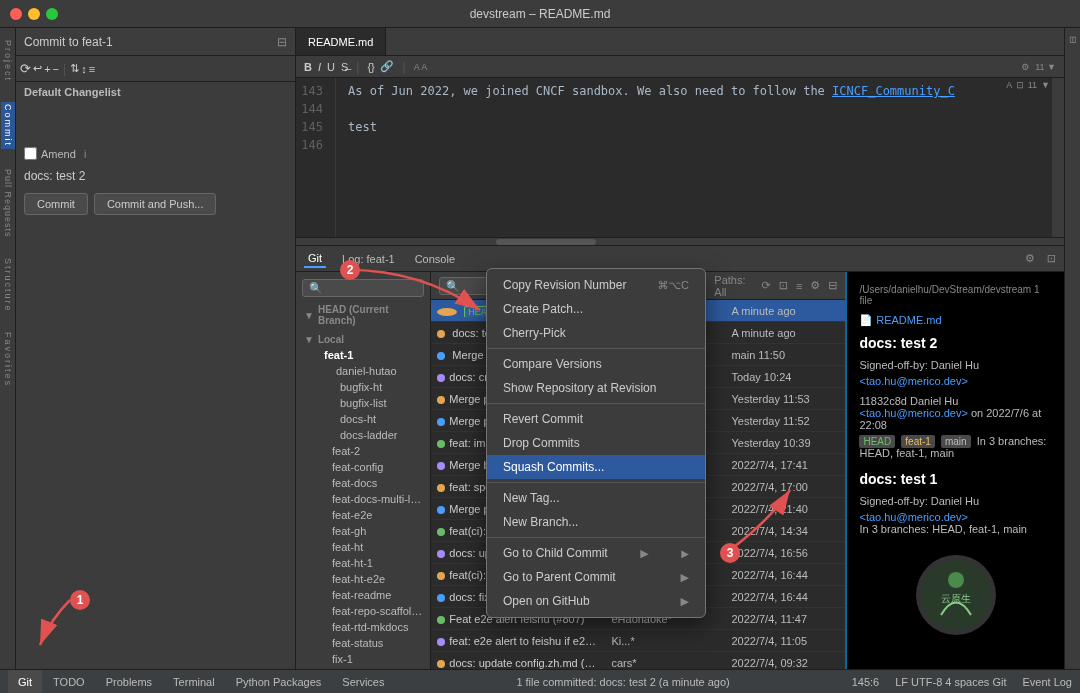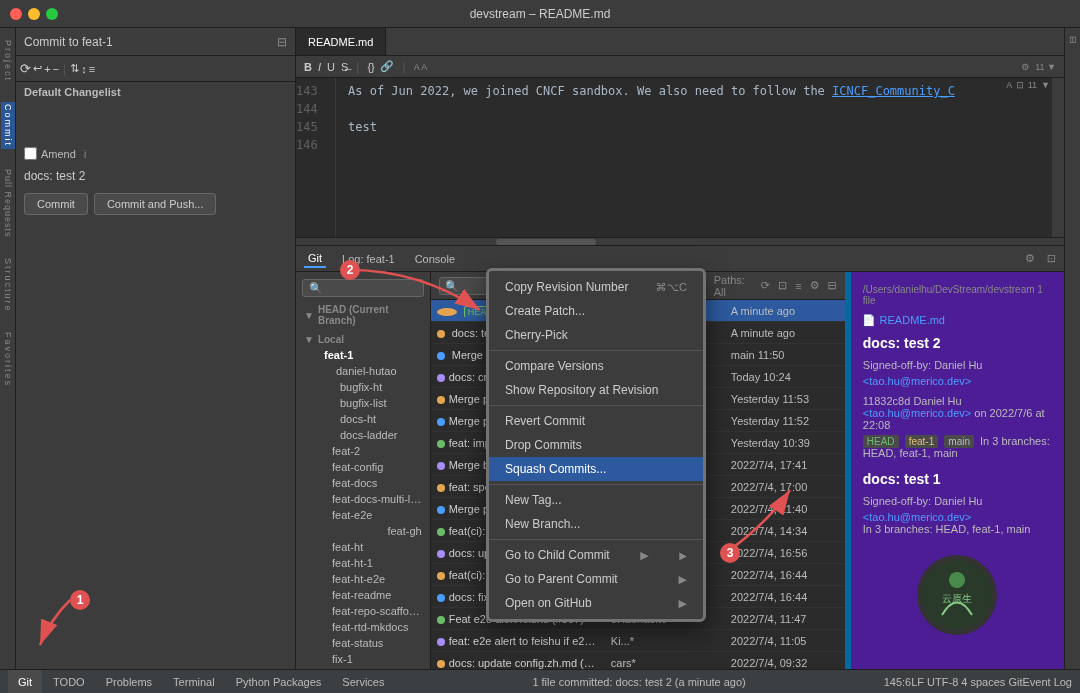--- a/index.html
+++ b/index.html
@@ -32,21 +32,21 @@
     
     #right-area { flex: 1; display: flex; flex-direction: column; overflow: hidden; }
     
     
     #editor-tabs { height: 28px; background: #3c3c3c; display: flex; align-items: center; border-bottom: 1px solid #1e1e1e; }
     .editor-tab { padding: 0 12px; height: 100%; display: flex; align-items: center; font-size: 11px; color: #bbb; border-right: 1px solid #1e1e1e; cursor: pointer; }
     .editor-tab.active { background: #2b2b2b; color: #fff; }
     
     
     #editor-area { height: 160px; background: #2b2b2b; display: flex; border-bottom: 1px solid #1e1e1e; position: relative; }
-    #line-numbers { width: 40px; background: #2b2b2b; color: #606060; font-size: 12px; font-family: monospace; padding-top: 4px; text-align: left; padding-right: 12px; line-height: 18px; border-right: 1px solid #3a3a3a; }
+    #line-numbers { width: 40px; background: #2b2b2b; color: #606060; font-size: 12px; font-family: monospace; padding-top: 4px; text-align: right; padding-right: 12px; line-height: 18px; border-right: 1px solid #3a3a3a; }
     #editor-content { flex: 1; padding: 4px 12px; font-family: monospace; font-size: 12px; line-height: 18px; color: #a9b7c6; overflow: hidden; }
     
     
     #git-area { flex: 1; display: flex; flex-direction: column; overflow: hidden; }
     #git-tabs { height: 26px; background: #3c3c3c; display: flex; align-items: center; padding: 0 8px; gap: 12px; border-bottom: 1px solid #1e1e1e; }
     .git-tab { font-size: 11px; color: #bbb; cursor: pointer; padding: 2px 4px; }
     .git-tab.active { color: #fff; border-bottom: 2px solid #4a9eff; }
     #git-content { flex: 1; display: flex; overflow: hidden; }
     
     
@@ -56,43 +56,43 @@
     .branch-item { padding: 2px 8px 2px 20px; color: #bbb; cursor: pointer; white-space: nowrap; overflow: hidden; text-overflow: ellipsis; }
     .branch-item.current { color: #fff; font-weight: 600; }
     .branch-group { padding-left: 8px; }
     #commit-log-table { flex: 1; overflow-y: auto; background: #2b2b2b; }
     .commit-row { display: grid; grid-template-columns: 1fr 140px 140px; height: 22px; align-items: center; border-bottom: 1px solid #333; cursor: pointer; position: relative; }
     .commit-row.selected, .commit-row.highlighted { background: #2d5a9e; }
     .commit-cell { padding: 0 6px; white-space: nowrap; overflow: hidden; text-overflow: ellipsis; font-size: 11px; color: #bbb; }
     .commit-msg { color: #ccc; }
     
     
-    #context-menu { position: absolute; left: 486px; top: 268px; width: 220px; background: #3c3c3c; border: 3px solid #737373; border-radius: 6px; box-shadow: 0 8px 24px rgba(0,0,0,0.5); z-index: 100; padding: 4px 0; }
+    #context-menu { position: absolute; left: 486px; top: 268px; width: 220px; background: #3c3c3c; border: 1px solid #737373; border-radius: 6px; box-shadow: 0 8px 24px rgba(0,0,0,0.5); z-index: 100; padding: 4px 0; }
     .menu-item { padding: 5px 16px; font-size: 12px; color: #ccc; cursor: pointer; display: flex; align-items: center; justify-content: space-between; }
     .menu-item.selected { background: #2d5a9e; color: #fff; }
     .menu-divider { height: 1px; background: #555; margin: 3px 0; }
     .menu-shortcut { color: #888; font-size: 11px; }
     .menu-arrow { color: #888; font-size: 11px; }
     
     
-    #detail-panel { width: 340px; background: #4c1d95; border-left: 6px solid #0369a1; overflow-y: auto; padding: 12px; font-size: 11px; }
+    #detail-panel { width: 340px; background: #000000; border-left: 2px solid #0369a1; overflow-y: auto; padding: 12px; font-size: 11px; }
     .detail-path { color: #888; font-size: 10px; margin-bottom: 8px; }
     .detail-title { font-size: 14px; color: #fff; font-weight: 600; margin-bottom: 8px; }
     .detail-signed { color: #bbb; font-size: 11px; margin-bottom: 4px; }
     .detail-email { color: #4a9eff; font-size: 11px; }
     .detail-hash { color: #bbb; font-size: 11px; margin: 8px 0 4px; }
     .detail-branches { color: #bbb; font-size: 11px; margin-bottom: 8px; }
     .branch-tag { background: #4a4a4a; padding: 1px 4px; border-radius: 2px; margin-right: 3px; font-size: 10px; }
     .branch-tag.green { color: #6bbd6b; }
     .branch-tag.yellow { color: #e5c06d; }
     
     
     #status-bar { height: 24px; background: #3c3f41; display: flex; align-items: center; justify-content: space-between; padding: 0 8px; border-top: 1px solid #1e1e1e; }
     #status-bar-left { display: flex; gap: 12px; align-items: center; font-size: 11px; color: #bbb; }
-    #status-bar-right { display: flex; gap: 0; align-items: center; font-size: 11px; color: #bbb; }
+    #status-bar-right { display: flex; gap: 16px; align-items: center; font-size: 11px; color: #bbb; }
     #status-tabs { display: flex; gap: 1px; height: 24px; }
     .status-tab { padding: 0 10px; font-size: 11px; color: #bbb; display: flex; align-items: center; cursor: pointer; }
     .status-tab.active { background: #4a4a4a; color: #fff; }
     
     
     #right-icons { width: 16px; background: #3c3c3c; border-left: 1px solid #1e1e1e; display: flex; flex-direction: column; align-items: center; }
 
     .tag-badge { background: #4a4a4a; border: 1px solid #888; padding: 0 3px; border-radius: 2px; font-size: 9px; color: #ccc; margin-right: 2px; }
     .tag-green { color: #6bbd6b; border-color: #6bbd6b; background: rgba(107,189,107,0.1); }
     .tag-yellow { color: #e5c06d; border-color: #e5c06d; background: rgba(229,192,109,0.1); }
@@ -247,21 +247,21 @@
               <div class="branch-item" style="padding-left:32px;">daniel-hutao</div>
               <div class="branch-item" style="padding-left:36px;">bugfix-ht</div>
               <div class="branch-item" style="padding-left:36px;">bugfix-list</div>
               <div class="branch-item" style="padding-left:36px;">docs-ht</div>
               <div class="branch-item" style="padding-left:36px;">docs-ladder</div>
               <div class="branch-item" style="padding-left:28px;">feat-2</div>
               <div class="branch-item" style="padding-left:28px;">feat-config</div>
               <div class="branch-item" style="padding-left:28px;">feat-docs</div>
               <div class="branch-item" style="padding-left:28px;">feat-docs-multi-lang</div>
               <div class="branch-item" style="padding-left:28px;">feat-e2e</div>
-              <div class="branch-item" style="padding-left:28px;text-align:right;">feat-gh</div>
+              <div class="branch-item" style="padding-left:28px;">feat-gh</div>
               <div class="branch-item" style="padding-left:28px;">feat-ht</div>
               <div class="branch-item" style="padding-left:28px;">feat-ht-1</div>
               <div class="branch-item" style="padding-left:28px;">feat-ht-e2e</div>
               <div class="branch-item" style="padding-left:28px;">feat-readme</div>
               <div class="branch-item" style="padding-left:28px;">feat-repo-scaffolding</div>
               <div class="branch-item" style="padding-left:28px;">feat-rtd-mkdocs</div>
               <div class="branch-item" style="padding-left:28px;">feat-status</div>
               <div class="branch-item" style="padding-left:28px;">fix-1</div>
               <div class="branch-item" style="padding-left:28px;">fix-2</div>
 

